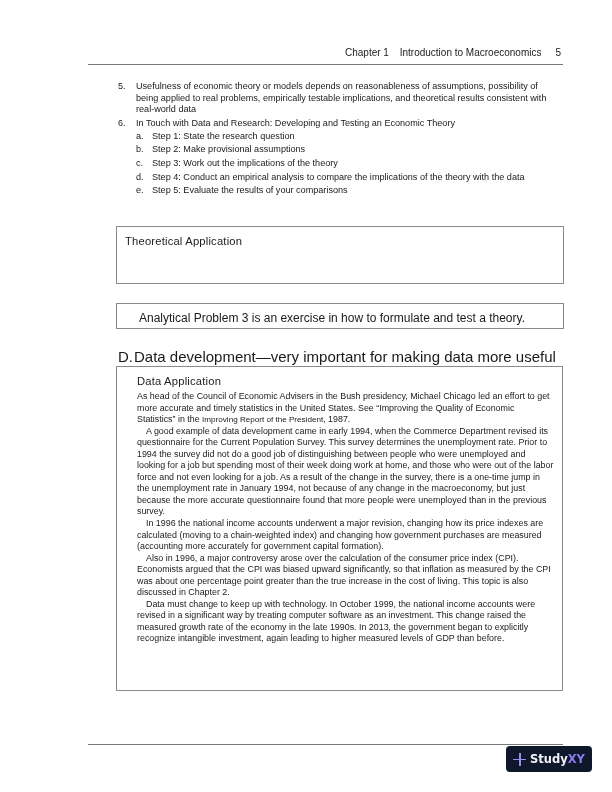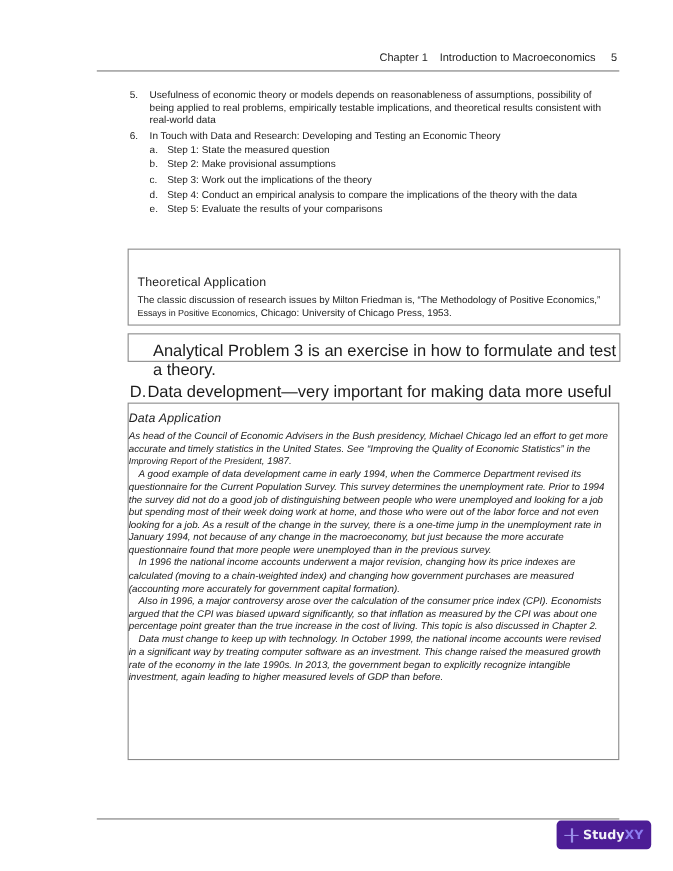--- a/index.html
+++ b/index.html
@@ -13,38 +13,38 @@
     .head-rule { top: 64px; left: 88px; width: 475px; height: 1px; background: #7a7a7a; }
 
     .outline { left: 118px; top: 81px; width: 440px; font-size: 9.1px; line-height: 11.6px; }
     .ol-item { position: relative; padding-left: 18px; }
     .ol-num { position: absolute; left: 0; top: 0; }
     .sub-list { margin-top: 1.5px; }
     .sub-item { position: relative; padding-left: 34px; margin-bottom: 2px; }
     .sub-letter { position: absolute; left: 18px; top: 0; }
 
     .box { border: 1px solid #8a8a8a; box-sizing: border-box; }
-    .box-theory { left: 116px; top: 226px; width: 448px; height: 70px; padding: 24px 8px 0 8px; }
+    .box-theory { left: 116px; top: 226px; width: 448px; height: 58px; padding: 8px 8px 0 8px; }
     .box-title { font-size: 11.2px; letter-spacing: 0.2px; color: #222; margin-bottom: 4px; }
     .box-text { font-size: 8.9px; line-height: 11.6px; }
     .smallcaps { font-size: 8.1px; }
 
-    .box-analytical { left: 116px; top: 303px; width: 448px; height: 26px; padding: 7px 0 0 22px; font-size: 15px; }
+    .box-analytical { left: 116px; top: 303px; width: 448px; height: 26px; padding: 7px 0 0 22px; font-size: 12px; }
 
     .section-d { left: 118px; top: 348px; font-size: 15px; }
     .section-d .d-letter { display: inline-block; width: 16px; }
 
-    .box-data { left: 116px; top: 366px; width: 447px; height: 325px; padding: 8px 8px 0 0; font-style: italic; }
+    .box-data { left: 116px; top: 366px; width: 447px; height: 325px; padding: 8px 8px 0 20px; }
     .box-data .box-text { line-height: 11.55px; }
     .para { text-indent: 9px; }
     .para.first { text-indent: 0; }
 
     .foot-rule { top: 744px; left: 88px; width: 475px; height: 1px; background: #7a7a7a; }
 
-    .badge { left: 506px; top: 746px; width: 86px; height: 26px; background: #4c1d95;
+    .badge { left: 506px; top: 746px; width: 86px; height: 26px; background: #0f172a;
              border-radius: 4px; display: flex; align-items: center; justify-content: center; gap: 4px; }
     .badge-plus { width: 13px; height: 13px; position: relative; }
     .badge-plus::before, .badge-plus::after { content: ""; position: absolute; background: #9a8ee8; }
     .badge-plus::before { left: 6px; top: 0; width: 1.5px; height: 13px; }
     .badge-plus::after { left: 0; top: 6px; width: 13px; height: 1.5px; }
     .badge-text { font-family: "DejaVu Sans", sans-serif; font-weight: bold; font-size: 11.5px; color: #f2f2f7; }
     .badge-text .xy { color: #8b7cf0; }
   </style>
 </head>
 <body>
@@ -55,31 +55,30 @@
 <div class="abs outline">
   <div class="ol-item" style="margin-bottom:2px;">
     <span class="ol-num">5.</span>
     <span>Usefulness of economic theory or models depends on reasonableness of assumptions, possibility of being applied to real problems, empirically testable implications, and theoretical results consistent with real-world data</span>
   </div>
   <div class="ol-item">
     <span class="ol-num">6.</span>
     <span>In Touch with Data and Research: Developing and Testing an Economic Theory</span>
   </div>
   <div class="sub-list">
-    <div class="sub-item"><span class="sub-letter">a.</span><span>Step 1: State the measured question</span></div>
+    <div class="sub-item"><span class="sub-letter">a.</span><span>Step 1: State the research question</span></div>
     <div class="sub-item"><span class="sub-letter">b.</span><span>Step 2: Make provisional assumptions</span></div>
     <div class="sub-item"><span class="sub-letter">c.</span><span>Step 3: Work out the implications of the theory</span></div>
     <div class="sub-item"><span class="sub-letter">d.</span><span>Step 4: Conduct an empirical analysis to compare the implications of the theory with the data</span></div>
     <div class="sub-item"><span class="sub-letter">e.</span><span>Step 5: Evaluate the results of your comparisons</span></div>
   </div>
 </div>
 
 <div class="abs box box-theory">
   <div class="box-title">Theoretical Application</div>
-  <div class="box-text"><span>The classic discussion of research issues by Milton Friedman is, “The Methodology of Positive Economics,” </span><span class="smallcaps">Essays in Positive Economics</span><span>, Chicago: University of Chicago Press, 1953.</span></div>
 </div>
 
 <div class="abs box box-analytical">
   <span>Analytical Problem 3 is an exercise in how to formulate and test a theory.</span>
 </div>
 
 <div class="abs section-d">
   <span class="d-letter">D.</span><span>Data development—very important for making data more useful</span>
 </div>
 

